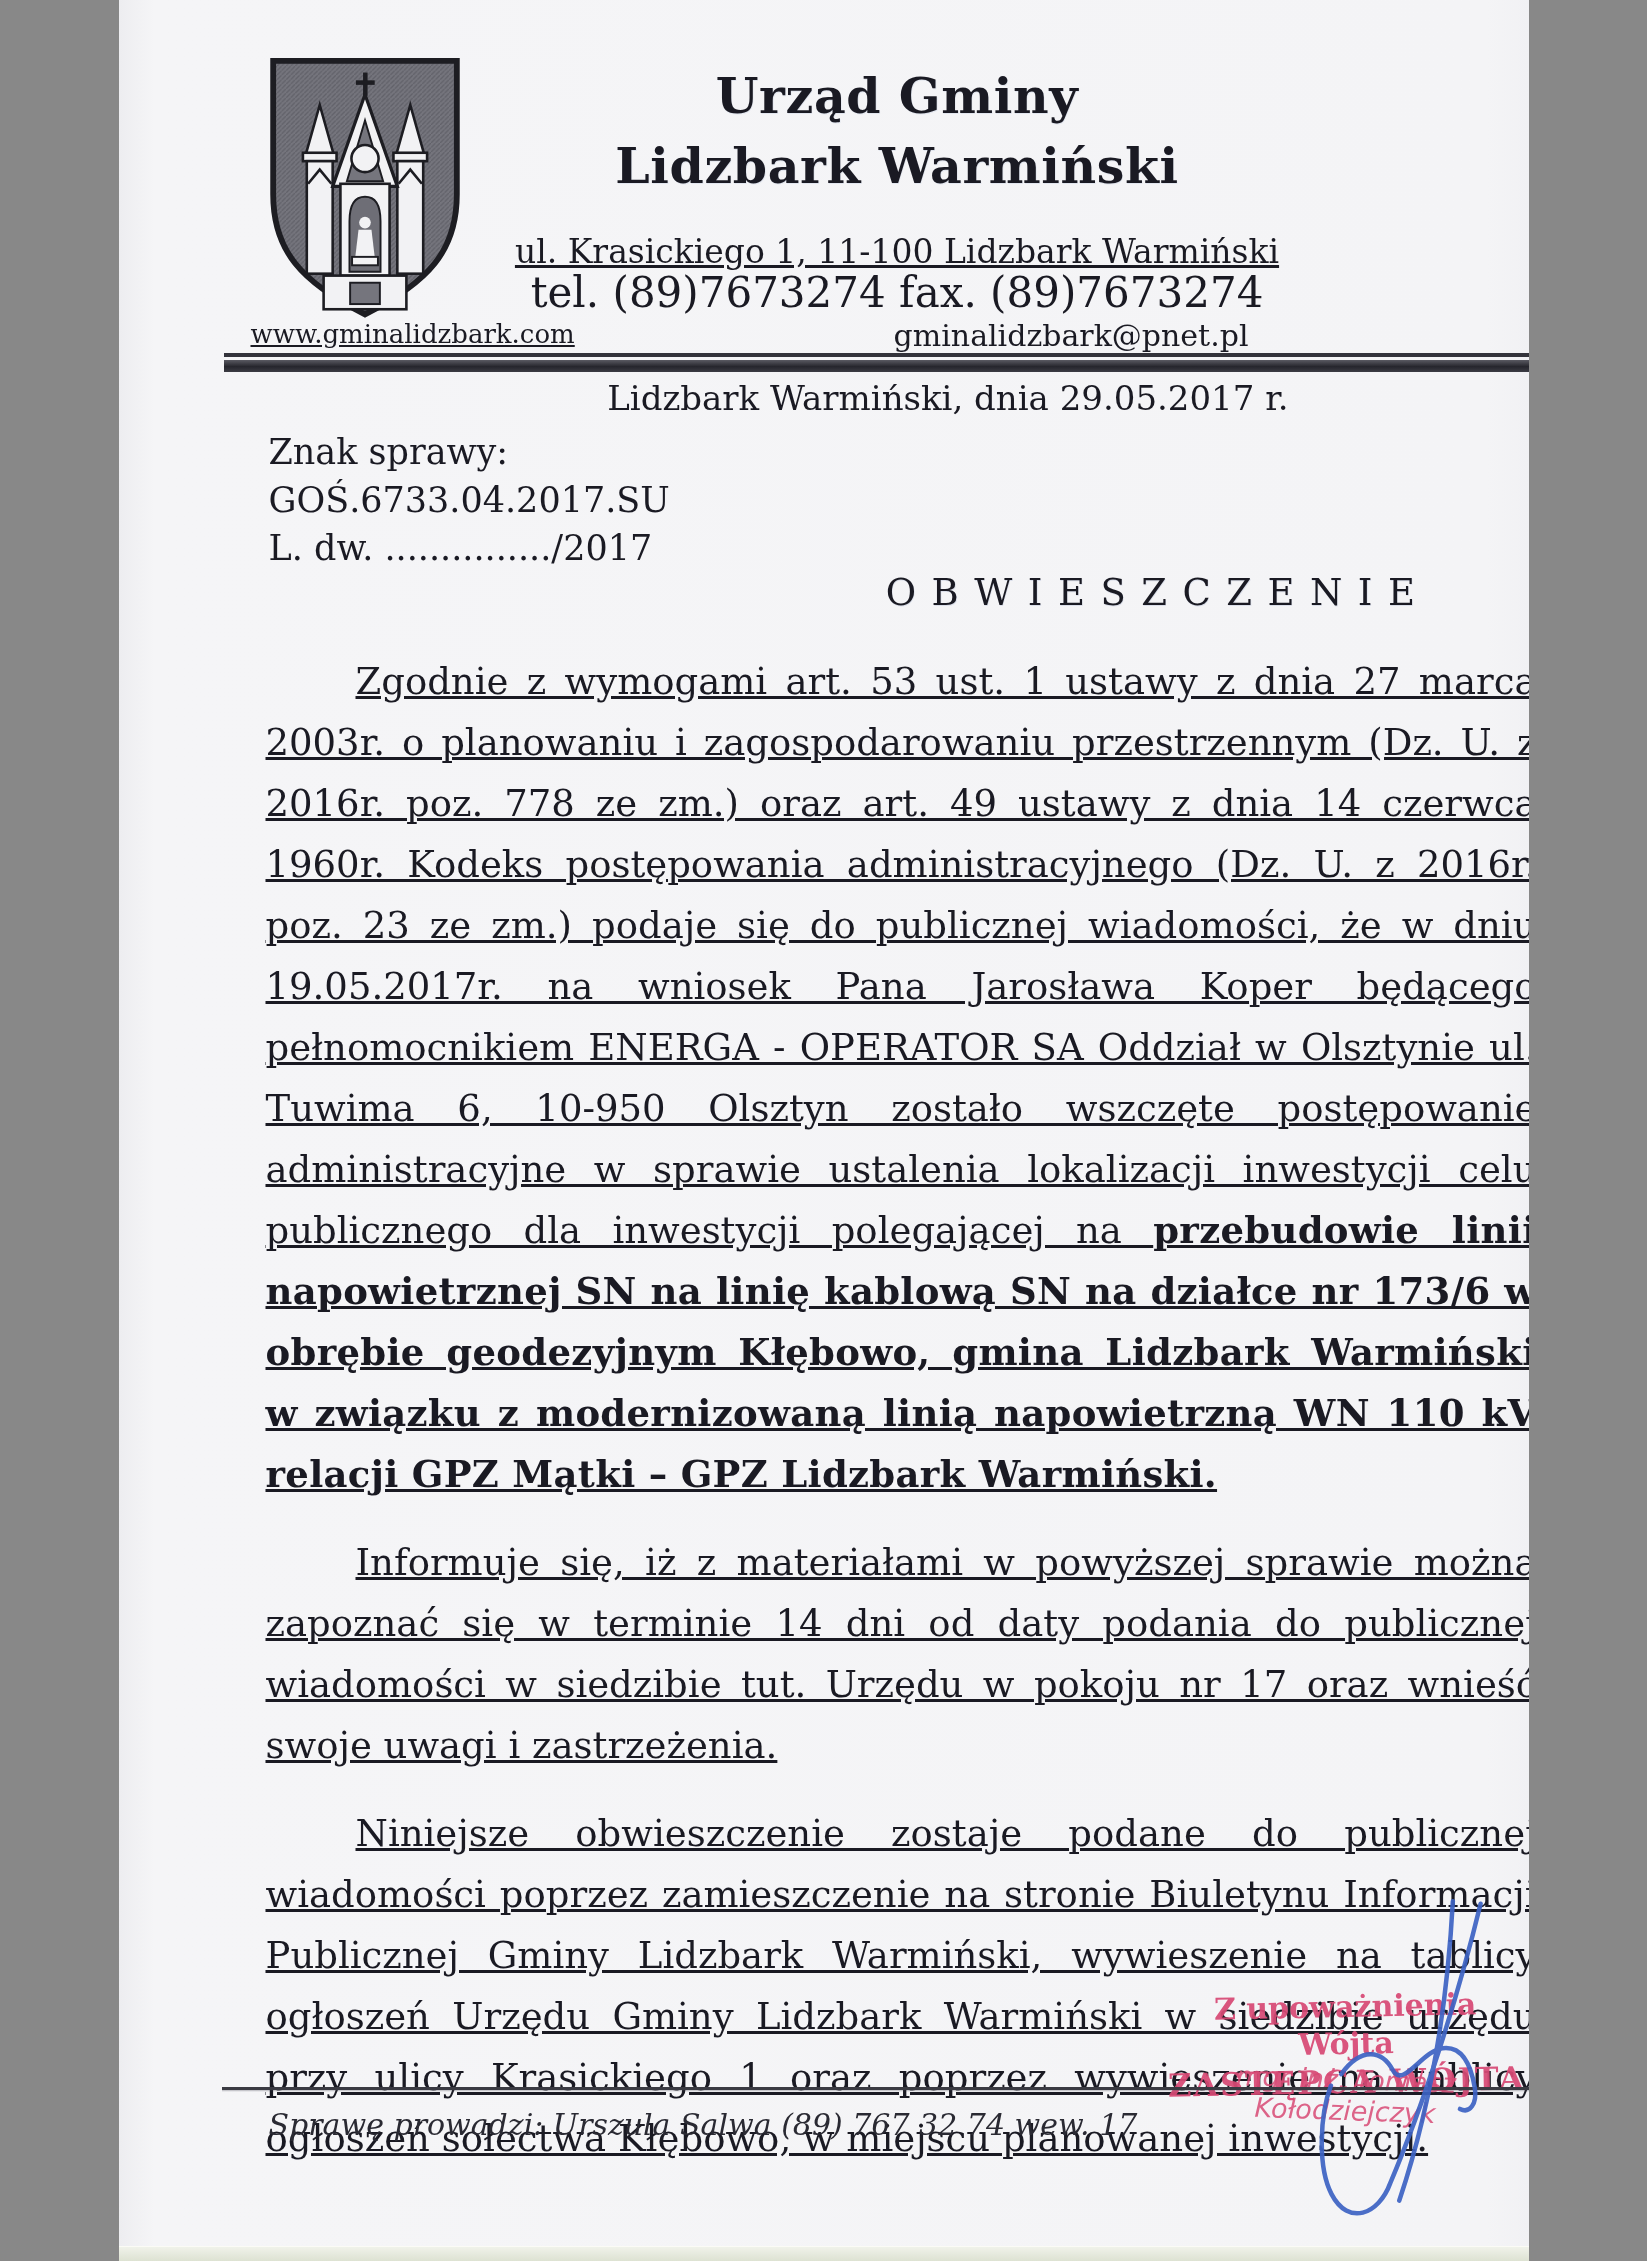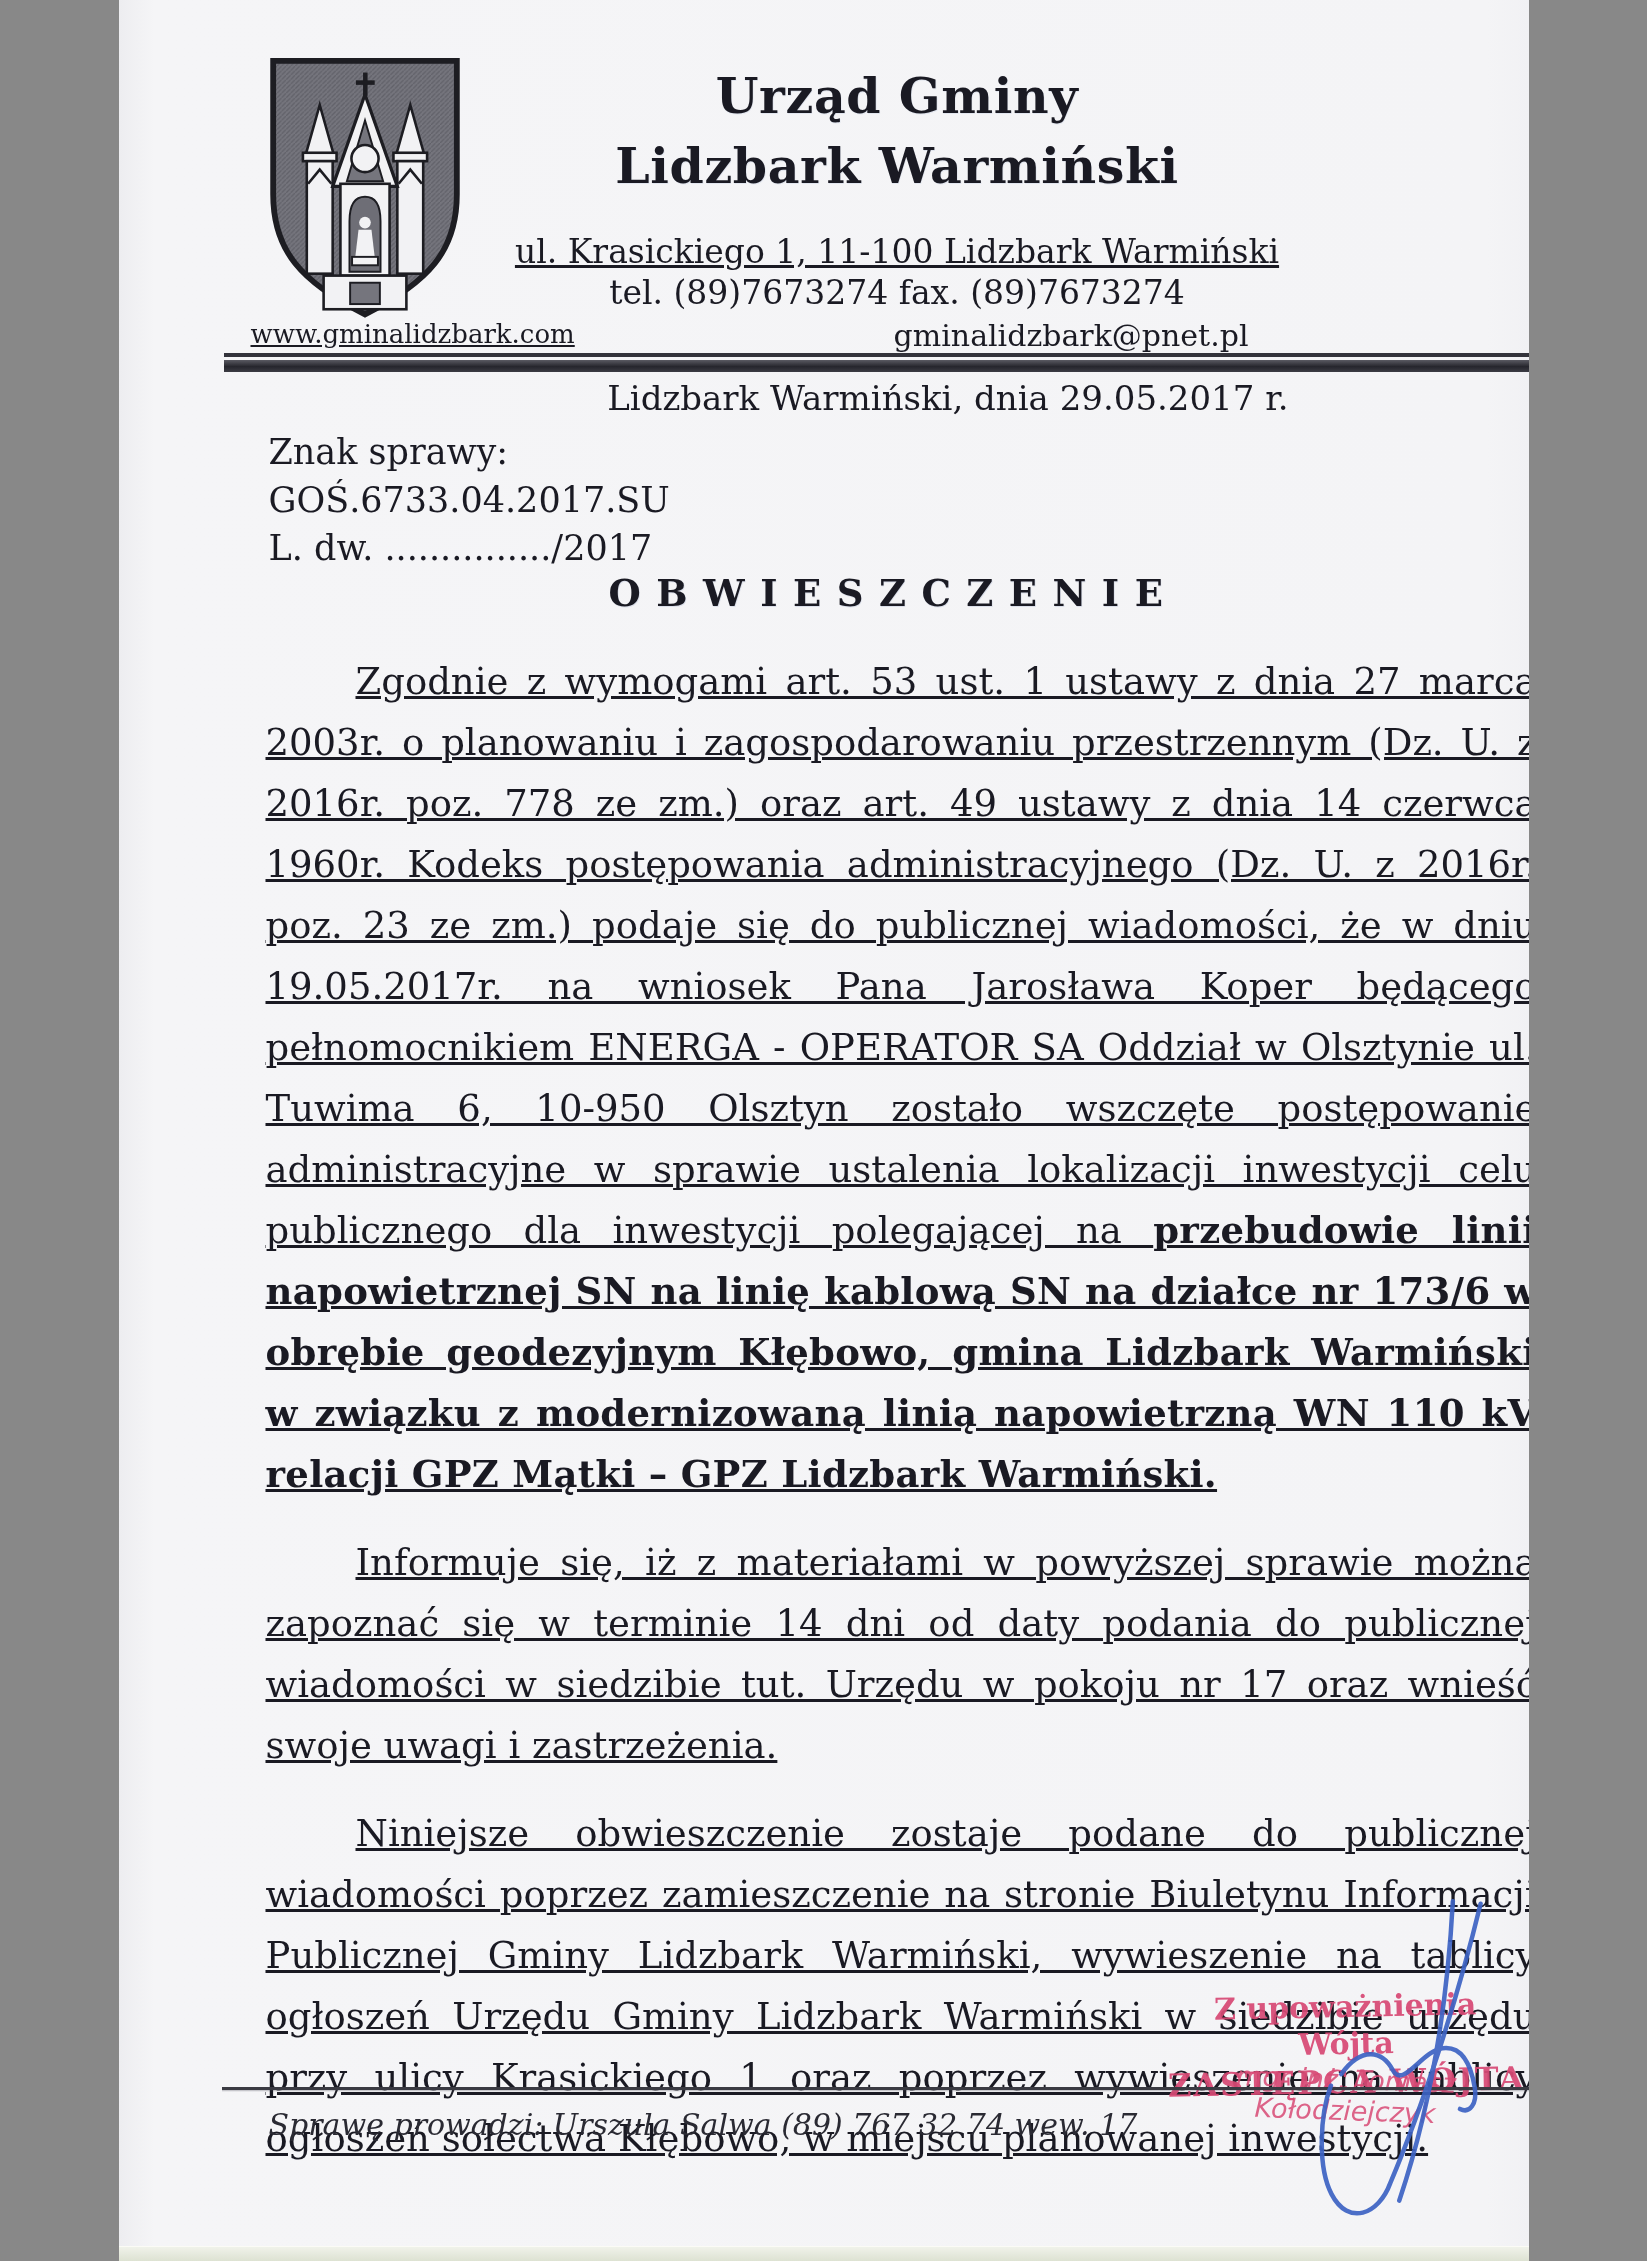--- a/index.html
+++ b/index.html
@@ -12,32 +12,32 @@
     color:#1a1a23;
     overflow:hidden;
   }
   .abs{position:absolute;}
   
   .crest{left:149px;top:57px;width:194px;height:262px;}
   .head-center{left:278px;top:61px;width:1001px;text-align:center;}
   .office-line{font-size:49px;font-weight:bold;line-height:70px;letter-spacing:0.6px;
     text-shadow:0.6px 0.6px 0 rgba(90,120,180,.12);}
   .addr{font-size:33px;line-height:41px;margin-top:30px;text-decoration:underline;}
-  .phone{font-size:33px;line-height:41px;}
+  .phone{font-size:42px;line-height:41px;}
   .www{left:132px;top:319px;font-size:26px;text-decoration:underline;}
   .email{right:280px;top:318px;font-size:30px;}
   .rule-top{left:105px;top:353px;width:1307px;height:3.9px;background:#33333b;}
   .rule-thick{left:105px;top:360px;width:1307px;height:12.3px;
     background:linear-gradient(180deg,#5a5a62 0,#26262d 55%,#3c3c44 100%);}
   
   .date-line{right:240px;top:378px;font-size:34px;text-align:center;}
   .case-block{left:150px;top:428px;font-size:35px;line-height:48px;}
   
-  .doc-title{left:226px;top:571px;width:1098px;text-align:center;
-    font-size:37px;font-weight:bold;letter-spacing:15.5px;
+  .doc-title{left:214px;top:571px;width:1098px;text-align:right;
+    font-size:37px;font-weight:normal;letter-spacing:15.5px;
     text-shadow:0.6px 0.6px 0 rgba(80,110,170,.15);}
   
   .body-text{left:147px;top:651px;width:1271px;font-size:37px;line-height:61px;
     text-align:justify;text-decoration:underline;}
   .body-text p{margin:0 0 27px 0;text-indent:90px;}
   .body-text p:last-child{margin-bottom:0;}
   .body-text b{letter-spacing:0.3px;}
   
   .stamp{left:1046px;top:1988px;width:362px;text-align:center;
     transform:rotate(-1.2deg);opacity:.93;}

